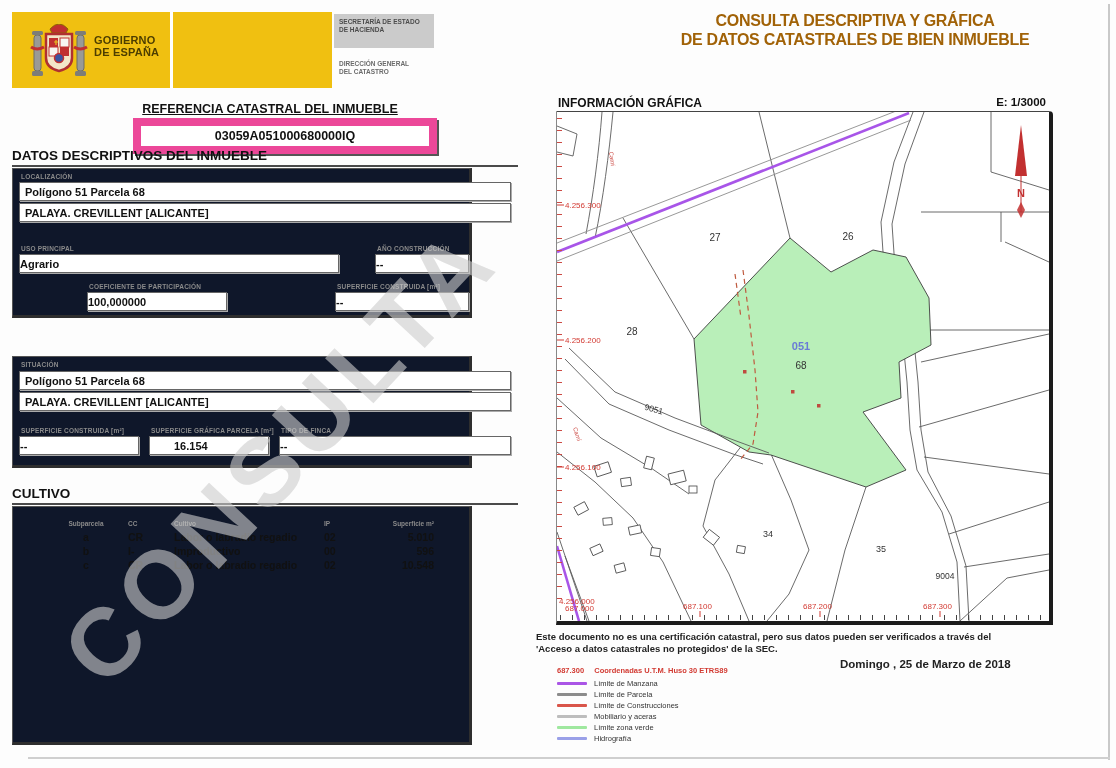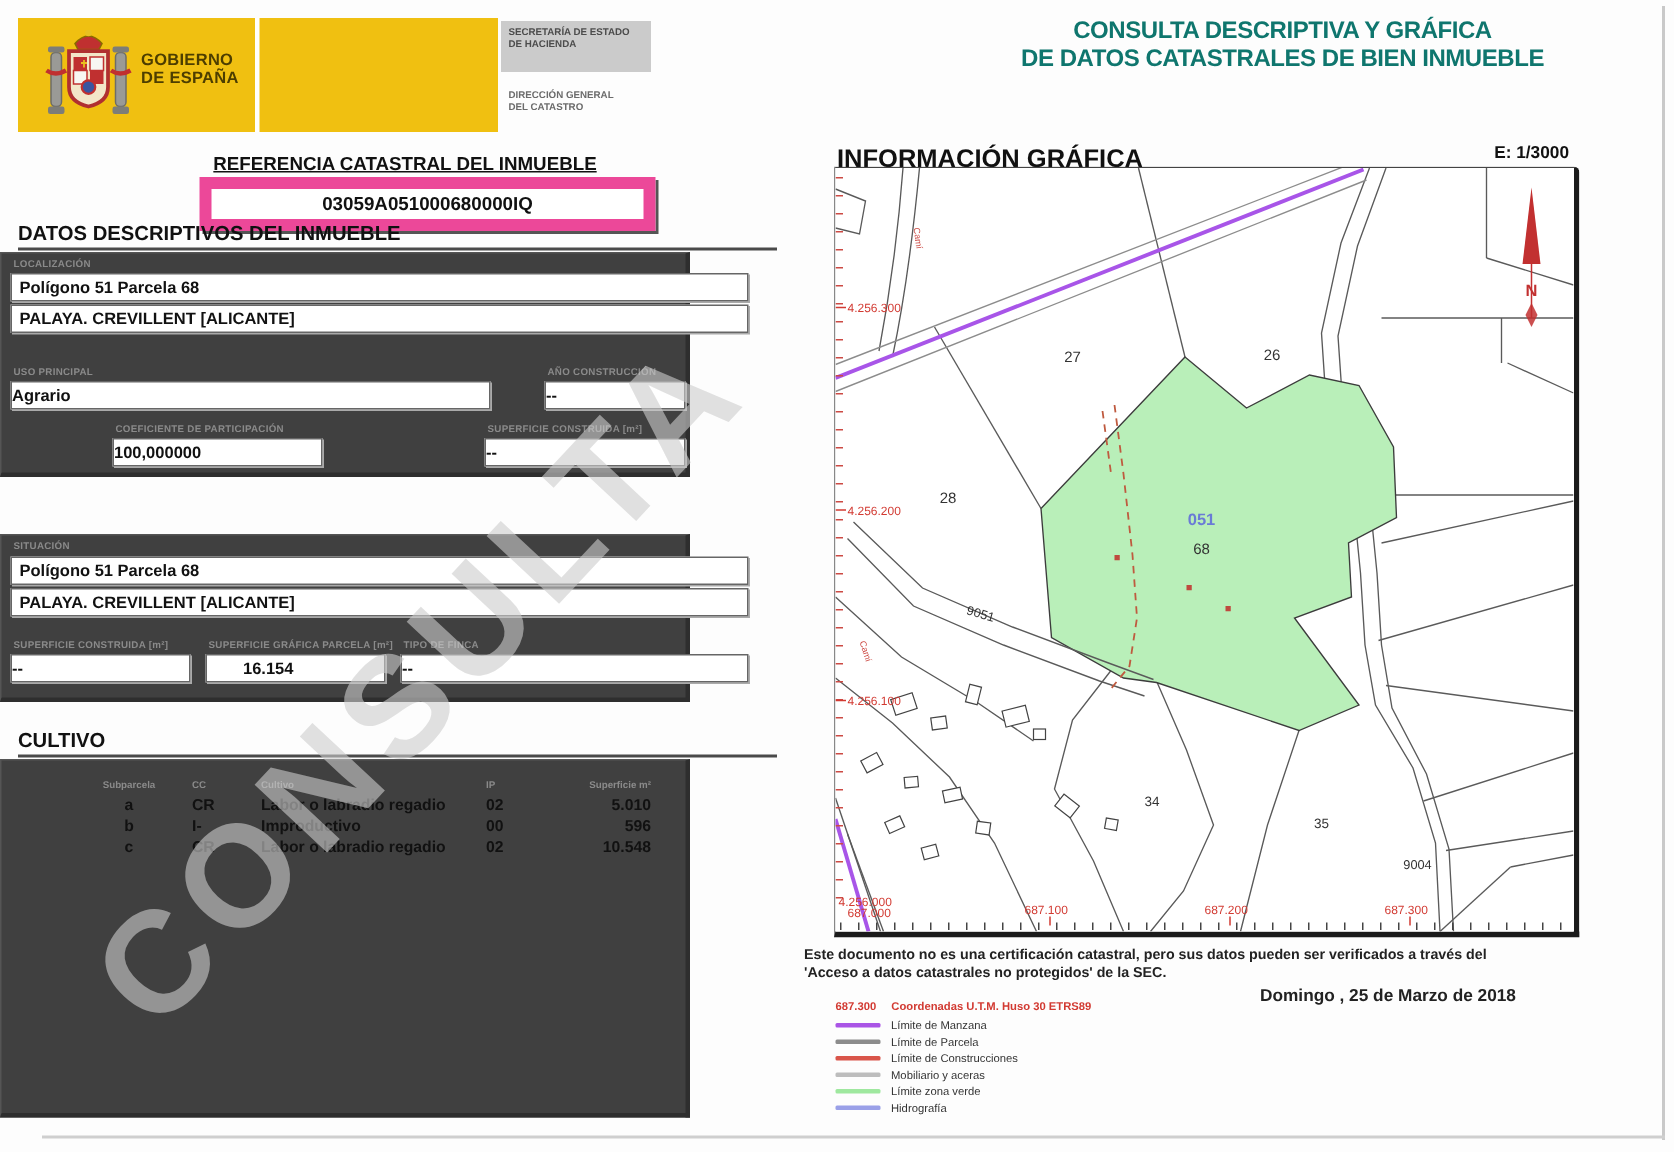--- a/index.html
+++ b/index.html
@@ -9,47 +9,47 @@
   
   .banner{position:absolute;left:12px;top:12px;width:320px;height:76px;background:#f0c011;display:flex;align-items:center;}
   .coat{position:absolute;left:16px;top:5px;}
   .gob-block{position:absolute;left:82px;top:22px;color:#4d3e00;font-weight:bold;font-size:11px;line-height:12px;letter-spacing:.2px;}
   .banner-divider{position:absolute;left:158px;top:0;width:3px;height:76px;background:#ffffff;}
   .min-block{position:absolute;left:170px;top:18px;color:#4d3e00;font-weight:bold;font-size:10px;line-height:11.5px;}
   .secretaria{position:absolute;left:334px;top:14px;width:100px;height:34px;background:#cbcbcb;color:#4c4c4c;font-weight:bold;font-size:6.5px;line-height:8px;padding:4px 0 0 5px;box-sizing:border-box;}
   .direccion{position:absolute;left:339px;top:60px;color:#6b6b6b;font-weight:bold;font-size:6.5px;line-height:8px;}
 
   
-  .doc-title{position:absolute;left:620px;top:12px;width:470px;text-align:center;font-weight:bold;font-size:16px;line-height:18.5px;color:#0f766e;letter-spacing:-.3px;}
+  .doc-title{position:absolute;left:620px;top:12px;width:470px;text-align:center;font-weight:bold;font-size:16px;line-height:18.5px;color:#a16207;letter-spacing:-.3px;}
 
   
   .ref-heading{position:absolute;left:60px;top:102px;width:420px;text-align:center;font-weight:bold;font-size:12.5px;color:#111;text-decoration:underline;}
   .ref-box{position:absolute;left:133px;top:118px;width:288px;height:20px;border:8px solid #ec4899;box-shadow:2px 2px 0 #555;background:#fff;text-align:center;font-weight:bold;font-size:12.5px;line-height:20px;color:#111;}
 
   
   .sec-heading{position:absolute;font-weight:bold;font-size:13.5px;color:#111;border-bottom:2px solid #4a4a4a;width:506px;left:12px;padding-bottom:2px;}
-  .sec-box{position:absolute;left:0;width:460px;border:1px solid #555;border-right:3px solid #2e2e2e;border-bottom:3px solid #2e2e2e;background:#404040;box-sizing:border-box;}
+  .sec-box{position:absolute;left:12px;width:460px;border:1px solid #555;border-right:3px solid #2e2e2e;border-bottom:3px solid #2e2e2e;background:#0f172a;box-sizing:border-box;}
   .flabel{position:absolute;font-size:6.5px;color:#8a8a8a;font-weight:bold;letter-spacing:.2px;}
   .vbox{position:absolute;border:1px solid #666;box-shadow:1px 1px 0 #aaa;background:#fff;font-weight:bold;font-size:11px;color:#111;line-height:18px;box-sizing:border-box;}
   .vbox.left{padding-left:5px;}
   .vbox.center{text-align:left;}
 
   
   .ctable{position:absolute;left:14px;top:518px;width:500px;}
   .crow{display:flex;padding-left:30px;font-size:10.5px;font-weight:bold;color:#111;line-height:14px;}
   .crow.head{font-size:6.5px;color:#8a8a8a;line-height:12px;}
   .c1{width:84px;text-align:center;}
   .c2{width:46px;}
   .c3{width:150px;}
   .c4{width:38px;}
   .c5{width:72px;text-align:right;}
   .crow.head .c1{text-align:center;}
 
   
-  .map-title{position:absolute;left:558px;top:96px;font-weight:bold;font-size:17px;color:#111;}
+  .map-title{position:absolute;left:558px;top:96px;font-weight:bold;font-size:12px;color:#111;}
   .map-scale{position:absolute;left:950px;top:96px;width:96px;text-align:right;font-weight:bold;font-size:11.5px;color:#111;}
   .map-frame{position:absolute;left:556px;top:111px;width:492px;height:509px;background:#fff;border-top:1px solid #444;border-left:1px solid #888;border-right:4px solid #1b1b1b;border-bottom:4px solid #1b1b1b;border-radius:0 4px 0 0;}
   .map-frame svg{display:block;}
 
   
   .note{position:absolute;left:536px;top:631px;width:500px;font-weight:bold;font-size:9.5px;line-height:11.5px;color:#222;}
   .date{position:absolute;left:820px;top:658px;font-weight:bold;font-size:11.5px;color:#222;padding-left:20px;}
   .legend{position:absolute;left:557px;top:666px;}
   .legend-utm{font-size:7.5px;font-weight:bold;color:#d23a32;margin-bottom:3px;}
   .legend-utm .utm-val{margin-right:8px;}

